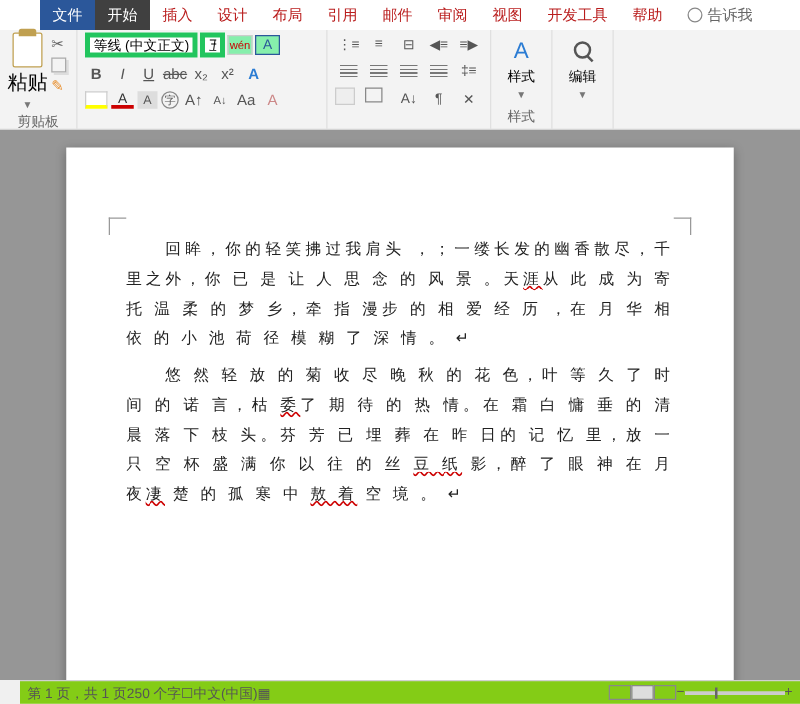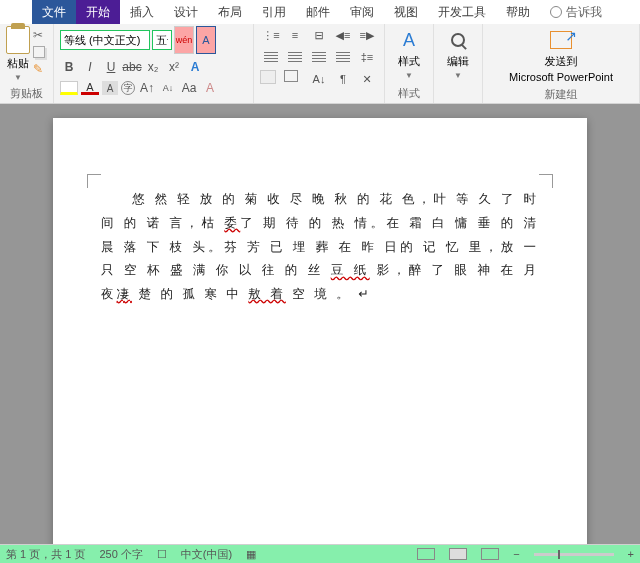--- a/index.html
+++ b/index.html
@@ -1,42 +1,42 @@
 <!DOCTYPE html>
 <html><head>
 <meta charset="utf-8">
 <style>
 * { margin: 0; padding: 0; box-sizing: border-box; font-family: "Microsoft YaHei", "SimSun", sans-serif; }
 body { width: 640px; height: 563px; background: #f0f0f0; overflow: hidden; font-size: 12px; }
 
 .tabbar { display: flex; background: #fff; height: 24px; align-items: stretch; padding-left: 32px; }
-.tab { padding: 4px 10px; font-size: 12px; color: #404040; cursor: pointer; display: flex; align-items: center; }
-.tab.active { background: #4c1d95; color: #fff; }
+.tab { padding: 4px 10px; font-size: 12px; color: #b91c1c; cursor: pointer; display: flex; align-items: center; }
+.tab.active { background: #404040; color: #fff; }
 .tab.file { background: #2b579a; color: #fff; }
 .tab.tellme { color: #666; display: flex; gap: 4px; }
 .bulb { width: 12px; height: 12px; border-radius: 50%; border: 1px solid #888; position: relative; }
 
 .ribbon { background: #f3f3f3; border-bottom: 1px solid #d4d4d4; height: 80px; display: flex; }
 .group { border-right: 1px solid #e0e0e0; padding: 2px 6px; display: flex; flex-direction: column; justify-content: space-between; }
 .group-label { text-align: center; font-size: 11px; color: #666; padding-top: 2px; }
 .group-content { display: flex; gap: 3px; align-items: flex-start; }
 
 .paste-big { display: flex; flex-direction: column; align-items: center; gap: 2px; }
 .paste-icon { width: 24px; height: 28px; background: #fff; border: 1px solid #c0a050; border-radius: 2px; position: relative; }
 .paste-icon::before { content: ""; position: absolute; top: -4px; left: 4px; width: 14px; height: 6px; background: #c0a050; border-radius: 2px 2px 0 0; }
 .paste-side { display: flex; flex-direction: column; gap: 4px; padding-top: 2px; }
 .mini-icon { width: 14px; height: 14px; display: inline-block; }
 .scissors { color: #666; }
 .brush { color: #e89030; }
 
 .font-row1 { display: flex; gap: 2px; align-items: center; }
-.font-sel { border: 1px solid #22c55e; background: #fff; font-size: 11px; height: 20px; padding: 0 3px; }
+.font-sel { border: 4px solid #22c55e; background: #fff; font-size: 11px; height: 20px; padding: 0 3px; }
 .font-sel.name { width: 90px; }
 .font-sel.size { width: 20px; }
-.sq-btn { width: 20px; height: 28px; border: 1px solid #ccc; background: #fca5a5; display: flex; align-items: center; justify-content: center; font-size: 11px; color: #444; }
+.sq-btn { width: 20px; height: 16px; border: 1px solid #ccc; background: #86efac; display: flex; align-items: center; justify-content: center; font-size: 11px; color: #444; }
 .sq-btn.blue { border-color: #2b579a; color: #2b579a; }
 .font-row2 { display: flex; gap: 3px; align-items: center; margin-top: 4px; }
 .fmt { width: 18px; height: 18px; display: flex; align-items: center; justify-content: center; font-size: 12px; color: #555; }
 .fmt.bold { font-weight: bold; }
 .fmt.italic { font-style: italic; }
 .fmt.underline { text-decoration: underline; }
 .fmt.strike { text-decoration: line-through; }
 .font-row3 { display: flex; gap: 3px; align-items: center; margin-top: 3px; }
 .hl { width: 18px; height: 14px; background: #fff; border: 1px solid #ccc; border-bottom: 3px solid #ffff00; }
 .fc { width: 18px; height: 14px; font-size: 11px; text-align: center; border-bottom: 3px solid #c00; color: #333; }
@@ -56,21 +56,21 @@
 .doc-area { background: #969696; height: 440px; position: relative; overflow: auto; }
 .page { background: #fff; width: 534px; margin: 14px auto 0; min-height: 700px; padding: 70px 48px 40px 48px; box-shadow: 0 2px 8px rgba(0,0,0,0.3); position: relative; }
 .corner { position: absolute; width: 14px; height: 14px; border: 1px solid #999; }
 .corner.tl { top: 56px; left: 34px; border-right: none; border-bottom: none; }
 .corner.tr { top: 56px; right: 34px; border-left: none; border-bottom: none; }
 .body-text { font-family: "SimSun", serif; font-size: 12.5px; line-height: 1.9; color: #222; letter-spacing: 3px; text-align: justify; }
 .body-text p { margin-bottom: 6px; }
 .indent { text-indent: 2.5em; }
 .wavy { text-decoration: wavy underline #c00; text-decoration-skip-ink: none; }
 
-.statusbar { position: absolute; bottom: 0; left: 0; right: 0; height: 19px; background: #86efac; border-top: 1px solid #d0d0d0; display: flex; align-items: center; font-size: 11px; color: #555; padding: 0 6px; gap: 14px; }
+.statusbar { position: absolute; bottom: 0; left: 16px; right: 0; height: 19px; background: #84cc16; border-top: 1px solid #d0d0d0; display: flex; align-items: center; font-size: 11px; color: #555; padding: 0 6px; }
 .statusbar .spacer { flex: 1; }
 .view-icn { width: 18px; height: 12px; border: 1px solid #888; }
 .zoom-track { width: 80px; height: 3px; background: #ccc; position: relative; }
 .zoom-track::before { content: ""; position: absolute; left: 30%; top: -3px; width: 2px; height: 9px; background: #666; }
 .dd { font-size: 8px; color: #777; }
 </style>
 </head>
 <body>
 
 <div class="tabbar">
@@ -90,21 +90,21 @@
     <span>告诉我</span>
   </div>
 </div>
 
 <div class="ribbon">
 
   <div class="group">
     <div class="group-content">
       <div class="paste-big">
         <div class="paste-icon"></div>
-        <span style="font-size:11px">粘贴</span>
+        <span style="font-size:16px">粘贴</span>
         <span class="dd">▼</span>
       </div>
       <div class="paste-side">
         <span class="mini-icon scissors">✂</span>
         <span class="mini-icon" style="border:1px solid #aaa;width:12px;height:12px;box-shadow:2px 2px 0 #ddd"></span>
         <span class="mini-icon brush">✎</span>
       </div>
     </div>
     <div class="group-label">剪贴板</div>
   </div>
@@ -180,37 +180,30 @@
     <div class="big-btn">
       <span class="icn">
           <span class="find-icn"></span>
         </span>
       <span style="font-size:11px">编辑</span>
       <span class="dd">▼</span>
     </div>
     <div class="group-label"></div>
   </div>
 
-  <div class="group" style="flex:1">
-    <div class="big-btn" style="align-items:center">
-      <span class="icn">
-          <span class="send-icn"></span>
-        </span>
-      <span style="font-size:11px">发送到</span>
-      <span style="font-size:11px">Microsoft PowerPoint</span>
-    </div>
-    <div class="group-label">新建组</div>
-  </div>
 </div>
 
 <div class="doc-area">
   <div class="page">
     <div class="corner tl"></div>
     <div class="corner tr"></div>
     <div class="body-text">
+      <p class="indent">
+        <span>回眸，你的轻笑拂过我肩头 ，；一缕长发的幽香散尽，千里之外，你 已 是 让 人 思 念 的 风 景 。天</span><span class="wavy">涯</span><span>从 此 成 为 寄 托 温 柔 的 梦 乡，牵 指 漫步 的 相 爱 经 历 ，在 月 华 相 依 的 小 池 荷 径 模 糊 了 深 情 。  ↵</span>
+      </p>
       <p class="indent">
         <span>悠 然 轻 放 的 菊 收 尽 晚 秋 的 花 色，叶 等 久 了 时 间 的 诺 言，枯 </span><span class="wavy">委</span><span>了 期 待 的 热 情。在 霜 白 慵 垂 的 清 晨 落 下 枝 头。芬 芳 已 埋 葬 在 昨 日的 记 忆 里，放 一 只 空 杯 盛 满 你 以 往 的 丝 </span><span class="wavy">豆 纸</span><span> 影，醉 了 眼 神 在 月 夜</span><span class="wavy">凄</span><span> 楚 的 孤 寒 中 </span><span class="wavy">敖 着</span><span> 空 境 。 ↵</span>
       </p>
     </div>
   </div>
 </div>
 
 <div class="statusbar">
   <span>第 1 页，共 1 页</span>
   <span>250 个字</span>

